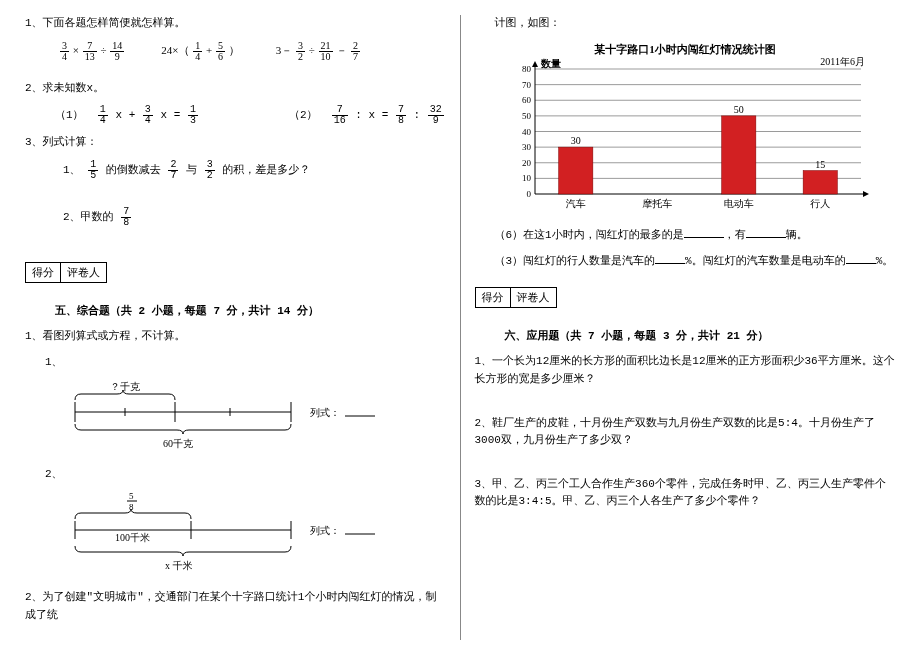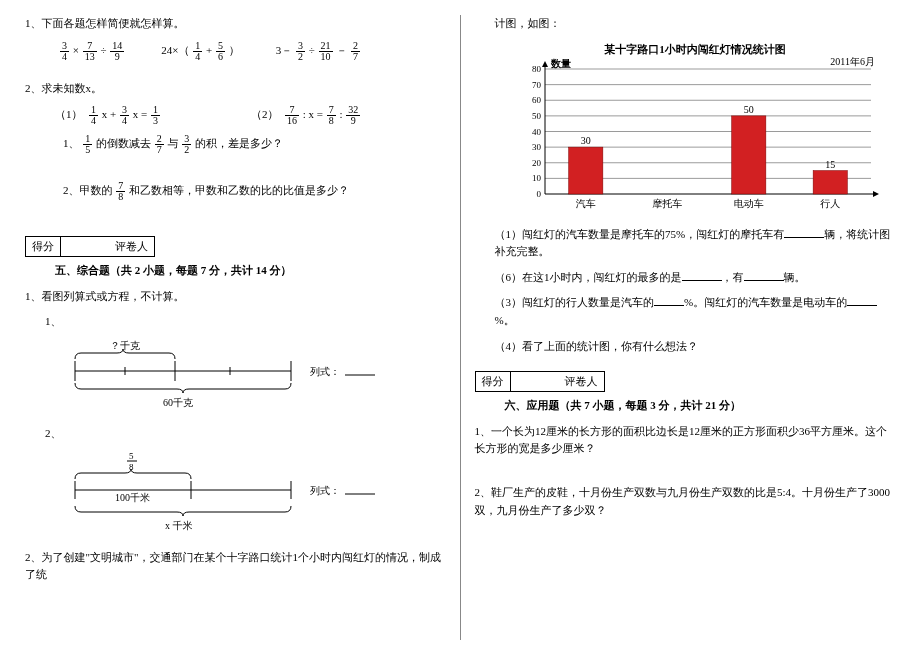--- a/index.html
+++ b/index.html
@@ -20,55 +20,54 @@
     }
     .col {
       flex: 1;
       position: relative;
     }
     .divider {
       width: 1px;
       background: #888;
       margin: 0 4px;
     }
-    .line { margin-bottom: 8px; line-height: 1.6; }
+    .line { margin-bottom: 8px; line-height: 1.6; font-family: Liberation Mono, monospace; }
     .indent { margin-left: 20px; }
     .indent2 { margin-left: 38px; }
     .math-row { display: flex; gap: 36px; margin: 8px 0 18px 34px; }
     .frac {
       display: inline-flex;
       flex-direction: column;
       vertical-align: middle;
       text-align: center;
       line-height: 1;
       font-size: 10px;
       margin: 0 1px;
     }
     .frac .n { border-bottom: 1px solid #000; padding: 0 2px; }
     .frac .d { padding: 0 2px; }
     .score-box {
       display: inline-flex;
       border: 1px solid #000;
-      margin: 8px 0 5px 0;
-      gap: 48px;
+      margin: 8px 0 20px 0;
     }
     .score-box span {
       border-right: 1px solid #000;
       padding: 2px 6px;
       min-width: 32px;
       text-align: center;
     }
     .score-box span:last-child { border-right: none; }
     .section-title {
       font-weight: bold;
       margin-left: 30px;
       display: inline-block;
     }
     .section-row { display: flex; align-items: flex-end; gap: 6px; }
-    .chart-wrap { margin: 4px 0 8px 20px; text-align: center; }
+    .chart-wrap { margin: 4px 0 8px 20px; }
     .bracket-diagram { margin: 3px 0 14px 30px; }
     .blank { display: inline-block; border-bottom: 1px solid #000; min-width: 40px; height: 12px; vertical-align: baseline; }
     .spacer { height: 18px; }
     svg text { font-family: "SimSun", serif; font-size: 10px; }
   </style>
 </head>
 <body>
 
 <div class="page-body">
 
@@ -151,20 +150,21 @@
             <span class="n">7</span>
             <span class="d">8</span>
           </span> :
         <span class="frac">
             <span class="n">32</span>
             <span class="d">9</span>
           </span>
       </span>
     </div>
 
+    <div class="line" style="margin-top:6px;">3、列式计算：</div>
     <div class="line indent2">
       <span>1、</span>
       <span class="frac">
           <span class="n">1</span>
           <span class="d">5</span>
         </span>
       <span>的倒数减去</span>
       <span class="frac">
           <span class="n">2</span>
           <span class="d">7</span>
@@ -176,21 +176,20 @@
         </span>
       <span>的积，差是多少？</span>
     </div>
     <div class="spacer"></div>
     <div class="line indent2">
       <span>2、甲数的</span>
       <span class="frac">
           <span class="n">7</span>
           <span class="d">8</span>
         </span>
-      <span>和乙数相等，甲数和乙数的比的比值是多少？</span>
     </div>
     <div class="spacer"></div>
 
     <div class="section-row">
       <div class="score-box">
         <span>得分</span>
         <span>评卷人</span>
       </div>
     </div>
     <div class="line"><span class="section-title">五、综合题（共 2 小题，每题 7 分，共计 14 分）</span></div>
@@ -275,39 +274,36 @@
           <rect x="226.635" y="74.875" width="34.23" height="78.125" fill="#d22022" stroke="#7a0000" stroke-width="0.5"></rect>
           <text x="243.75" y="71.875" text-anchor="middle" style="font-size:10px;">50</text>
           <text x="243.75" y="166" text-anchor="middle" style="font-size:10px;">电动车</text>
           <rect x="308.135" y="129.5625" width="34.23" height="23.4375" fill="#d22022" stroke="#7a0000" stroke-width="0.5"></rect>
           <text x="325.25" y="126.5625" text-anchor="middle" style="font-size:10px;">15</text>
           <text x="325.25" y="166" text-anchor="middle" style="font-size:10px;">行人</text>
         </svg>
     </div>
 
     <div class="line indent">
-      <span>（1）闯红灯的汽车数量是摩托车的75%，闯红灯的摩托车有</span><span class="blank"></span><span>辆，将统计图补充完整。</span>
-    </div>
-    <div class="line indent">
       <span>（6）在这1小时内，闯红灯的最多的是</span><span class="blank"></span><span>，有</span><span class="blank"></span><span>辆。</span>
     </div>
     <div class="line indent">
       <span>（3）闯红灯的行人数量是汽车的</span><span class="blank" style="min-width:30px;"></span><span>%。闯红灯的汽车数量是电动车的</span><span class="blank" style="min-width:30px;"></span><span>%。</span>
     </div>
-    <div class="line indent">（4）看了上面的统计图，你有什么想法？</div>
 
     <div class="section-row" style="margin-top:6px;">
       <div class="score-box">
         <span>得分</span>
         <span>评卷人</span>
       </div>
     </div>
     <div class="line"><span class="section-title">六、应用题（共 7 小题，每题 3 分，共计 21 分）</span></div>
 
     <div class="line">1、一个长为12厘米的长方形的面积比边长是12厘米的正方形面积少36平方厘米。这个长方形的宽是多少厘米？</div>
     <div class="spacer"></div>
     <div class="line">2、鞋厂生产的皮鞋，十月份生产双数与九月份生产双数的比是5:4。十月份生产了3000双，九月份生产了多少双？</div>
     <div class="spacer"></div>
+    <div class="line">3、甲、乙、丙三个工人合作生产360个零件，完成任务时甲、乙、丙三人生产零件个数的比是3:4:5。甲、乙、丙三个人各生产了多少个零件？</div>
     <div class="spacer"></div>
     <div class="spacer"></div>
 
   </div>
 </div>
 
 </body></html>

